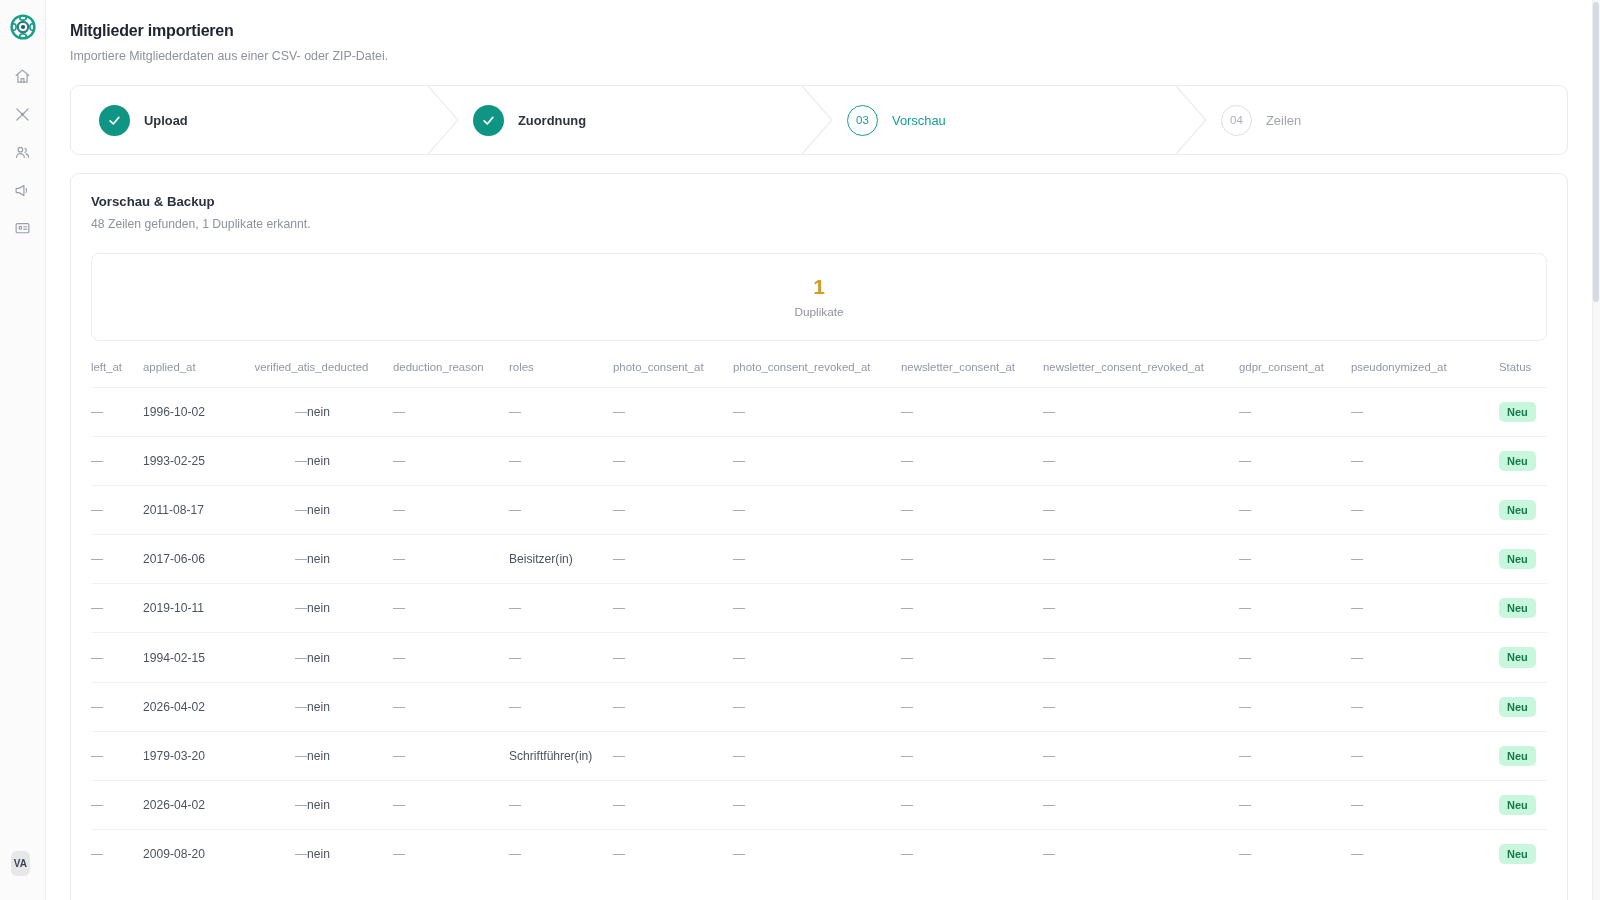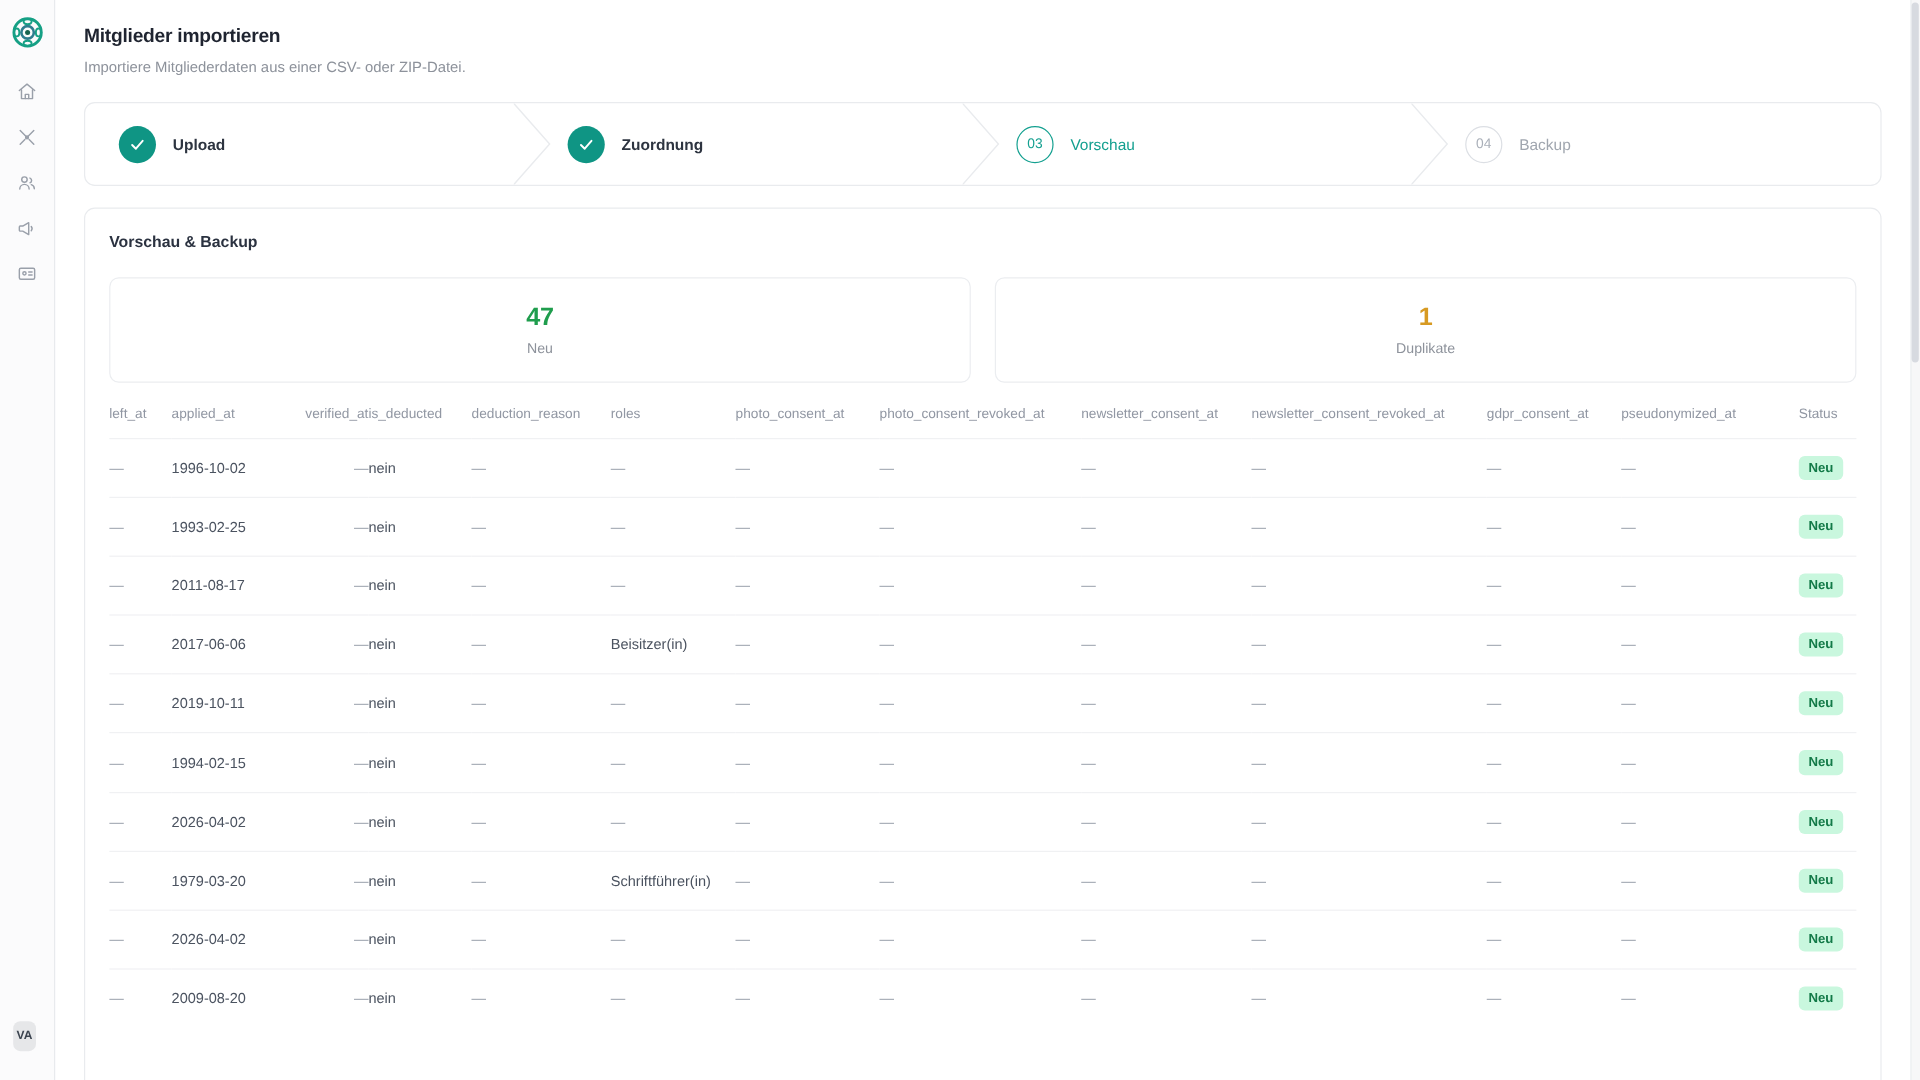--- a/index.html
+++ b/index.html
@@ -266,32 +266,29 @@
           <span class="badge-num">03</span>
           <span class="step-label active">Vorschau</span>
           <span class="chev">
             <svg width="34" height="68" viewBox="0 0 34 68" preserveAspectRatio="none">
               <path d="M0 0 L30 34 L0 68" fill="#ffffff" stroke="#e9ebee" stroke-width="1.2"></path>
             </svg>
           </span>
         </div>
         <div class="step">
           <span class="badge-num idle">04</span>
-          <span class="step-label idle">Backup</span>
+          <span class="step-label idle">Zeilen</span>
         </div>
       </div>
 
     <div class="card">
       <div class="card-title">Vorschau &amp; Backup</div>
+      <div class="card-sub">48 Zeilen gefunden, 1 Duplikate erkannt.</div>
 
       <div class="stats" id="stats">
-          <div class="stat">
-            <div class="stat-value" style="color:#1f9d4d">47</div>
-            <div class="stat-label">Neu</div>
-          </div>
           <div class="stat">
             <div class="stat-value" style="color:#d79a22">1</div>
             <div class="stat-label">Duplikate</div>
           </div>
         </div>
 
       <div class="table-wrap">
         <table>
           <thead>
               <tr id="thead-row">

